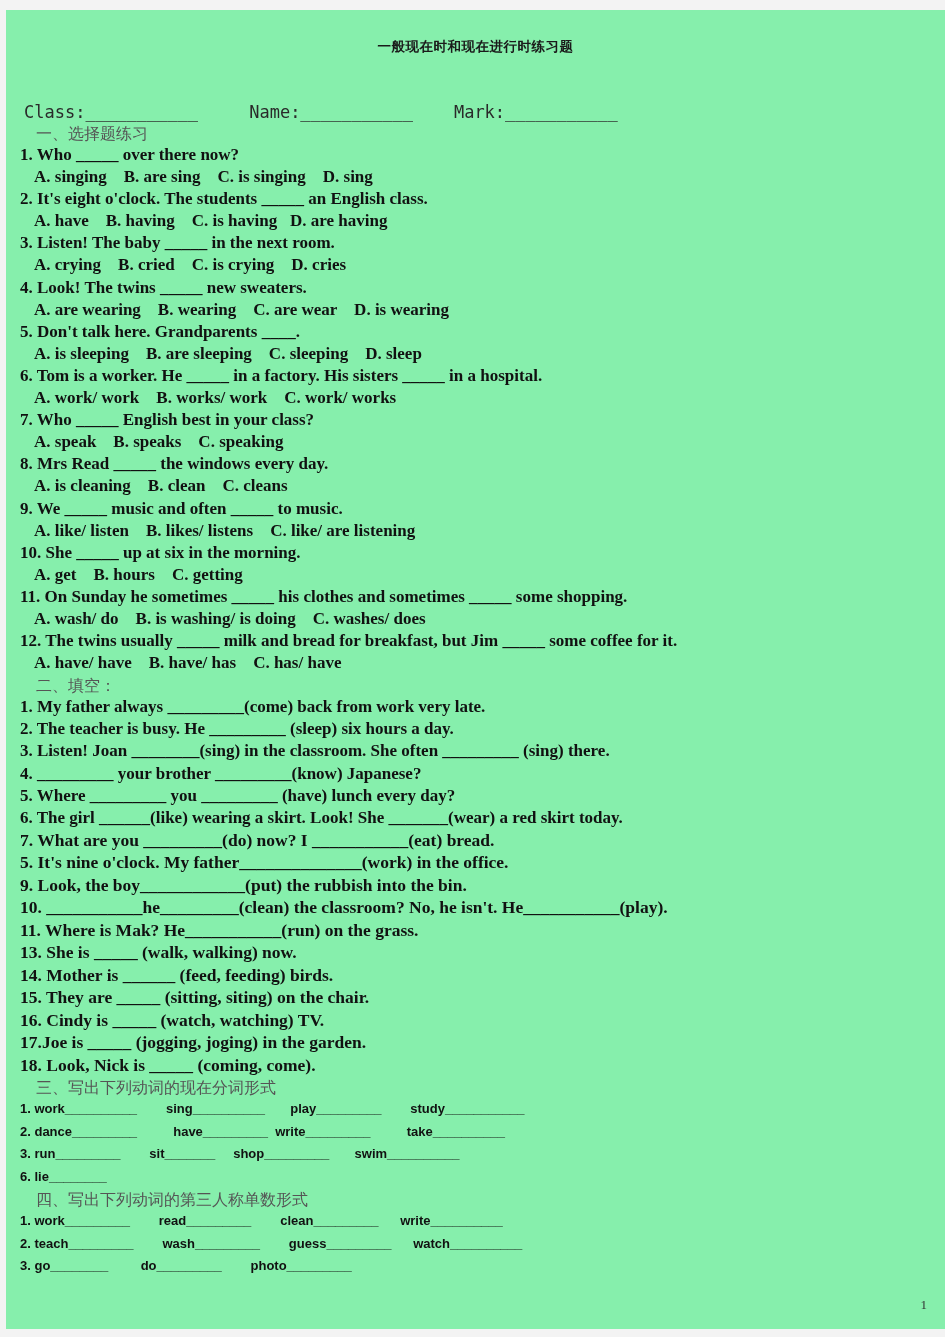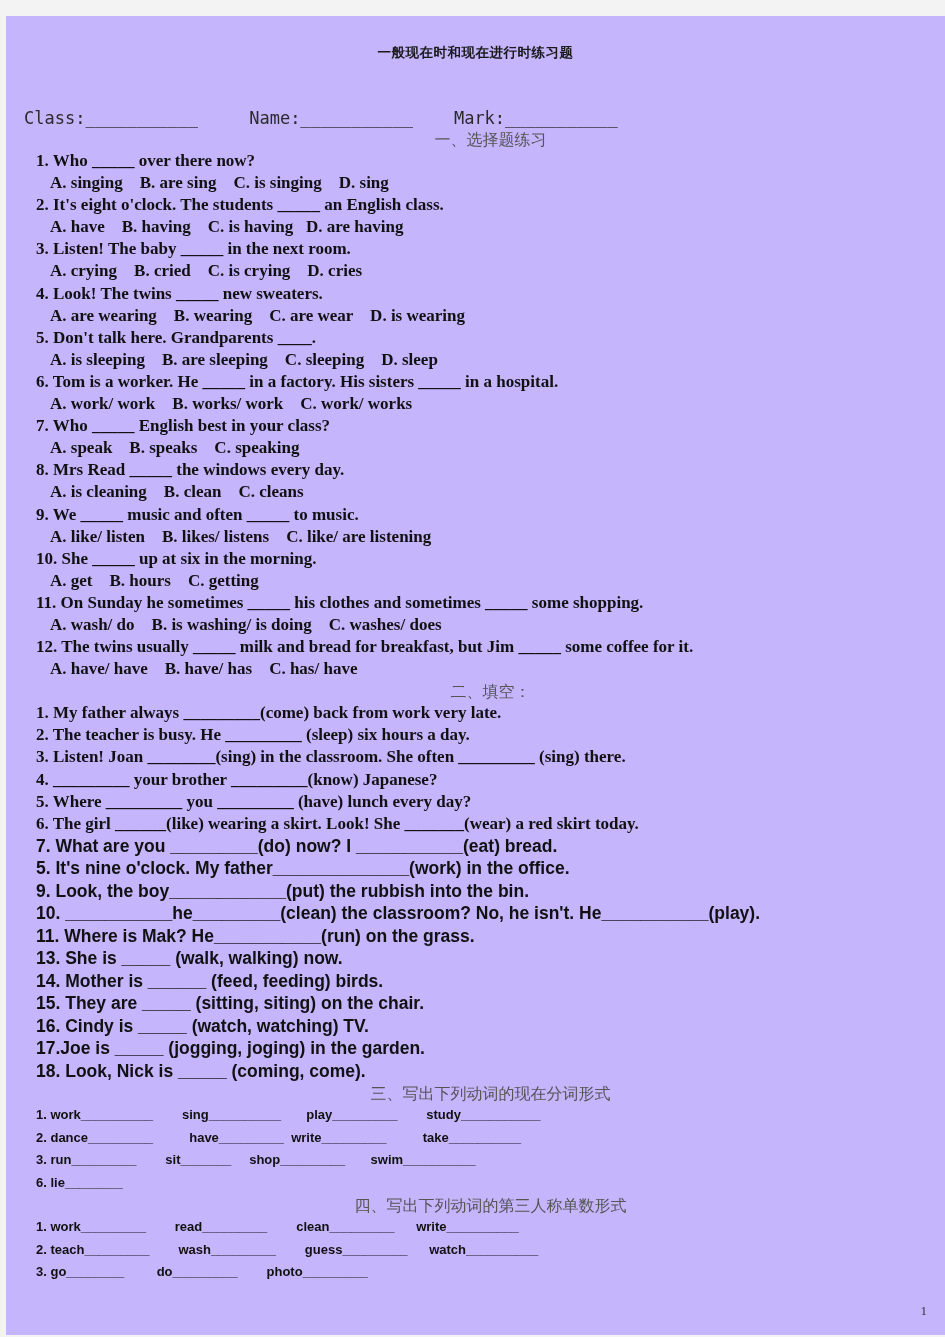--- a/index.html
+++ b/index.html
@@ -9,24 +9,24 @@
   }
   body {
     width: 945px;
     height: 1337px;
     overflow: hidden;
     font-family: "Liberation Serif", serif;
   }
   .page {
     position: absolute;
     left: 6px;
-    top: 16px;
+    top: 10px;
     width: 939px;
     height: 1319px;
-    background: #c4b5fd;
+    background: #86efac;
     overflow: hidden;
   }
   .doc-title {
     text-align: center;
     font-family: "DejaVu Sans", sans-serif;
     font-weight: bold;
     font-size: 13.5px;
     color: #1a1a1a;
     margin-top: 28px;
     letter-spacing: 0.5px;
@@ -40,37 +40,37 @@
     white-space: pre;
   }
   .sec-head {
     margin-left: 30px;
     font-family: "Liberation Serif", serif;
     font-size: 17.5px;
     color: #4a4a4a;
     margin-top: 2px;
     line-height: 1.25;
   }
-  .sec-head.cn { font-family: "DejaVu Sans", sans-serif; font-size: 16px; color: #555; text-align: center; }
-  .block { margin-left: 30px; color: #111; }
+  .sec-head.cn { font-family: "DejaVu Sans", sans-serif; font-size: 16px; color: #555; }
+  .block { margin-left: 14px; color: #111; }
 
   
   .serif-q {
     font-family: "Liberation Serif", serif;
     font-weight: bold;
     font-size: 17px;
     line-height: 22.1px;
     color: #111;
     white-space: pre-wrap;
   }
   .serif-q.opts { margin-left: 14px; }
 
   
   .sans-q {
-    font-family: Liberation Sans, sans-serif;
+    font-family: Liberation Serif, serif;
     font-weight: bold;
     font-size: 17.5px;
     line-height: 22.5px;
     color: #111;
     white-space: pre-wrap;
   }
 
   
   .verb-row {
     font-family: Liberation Sans, sans-serif;

